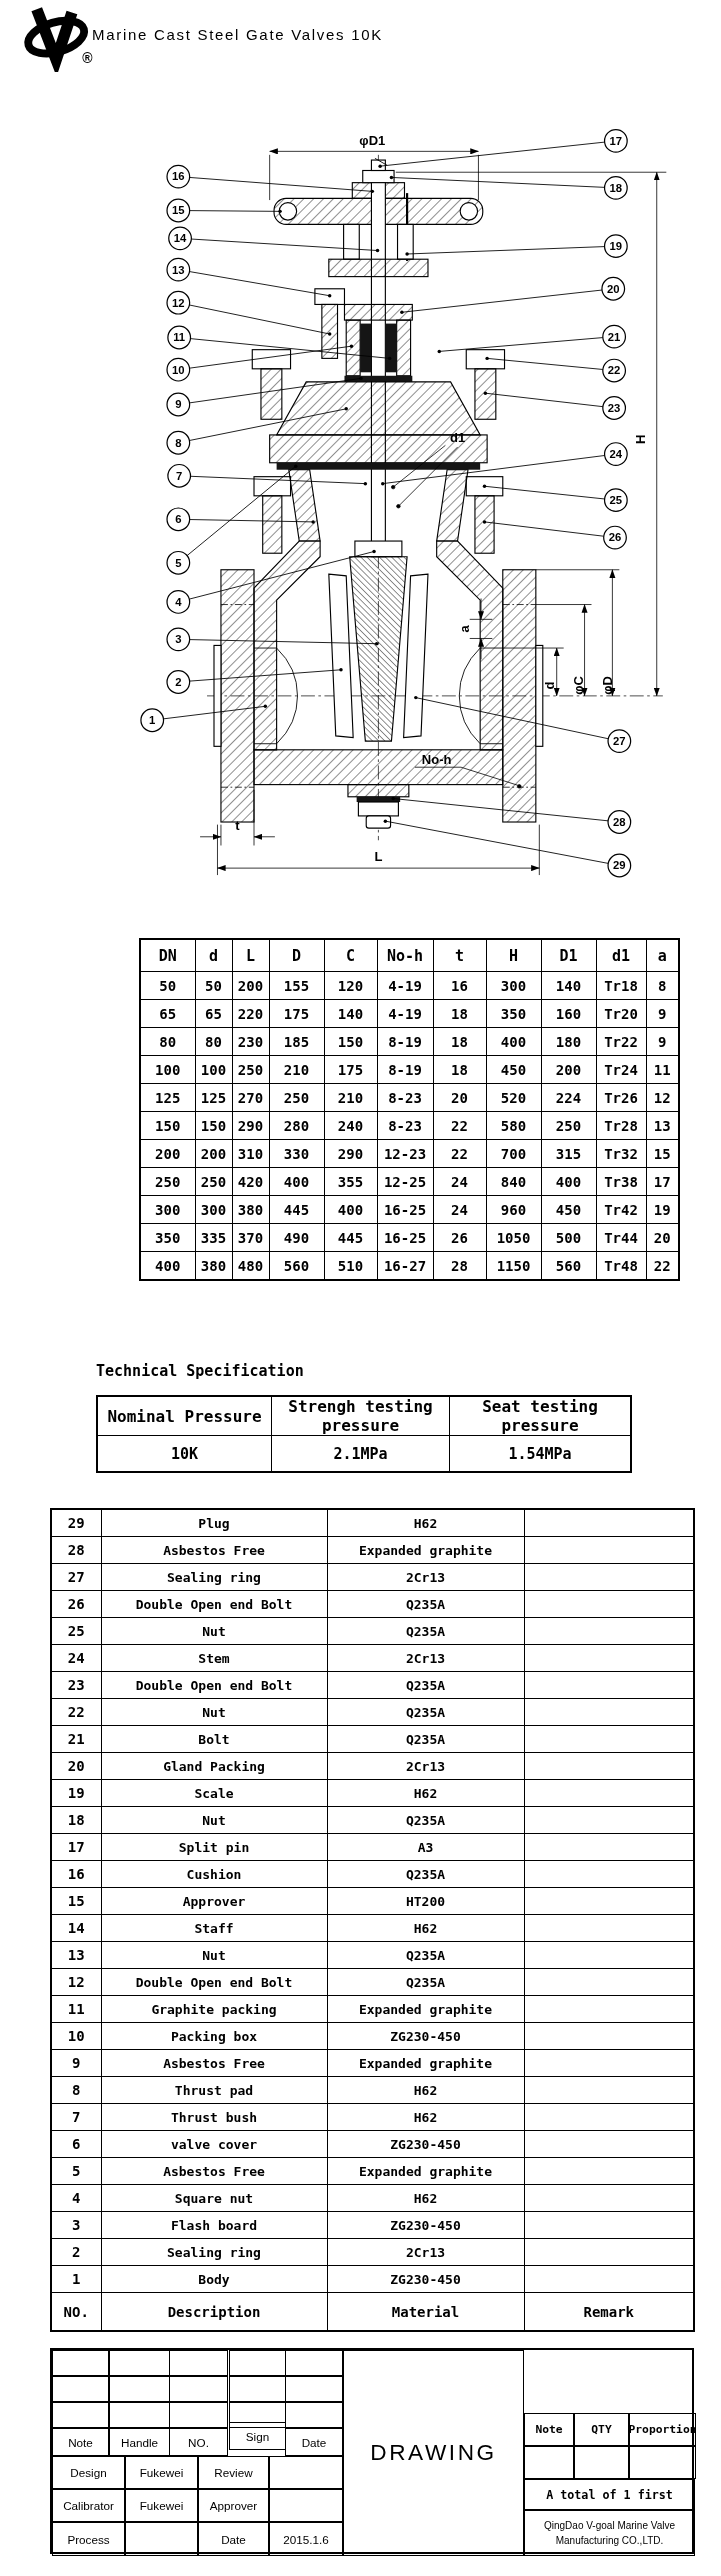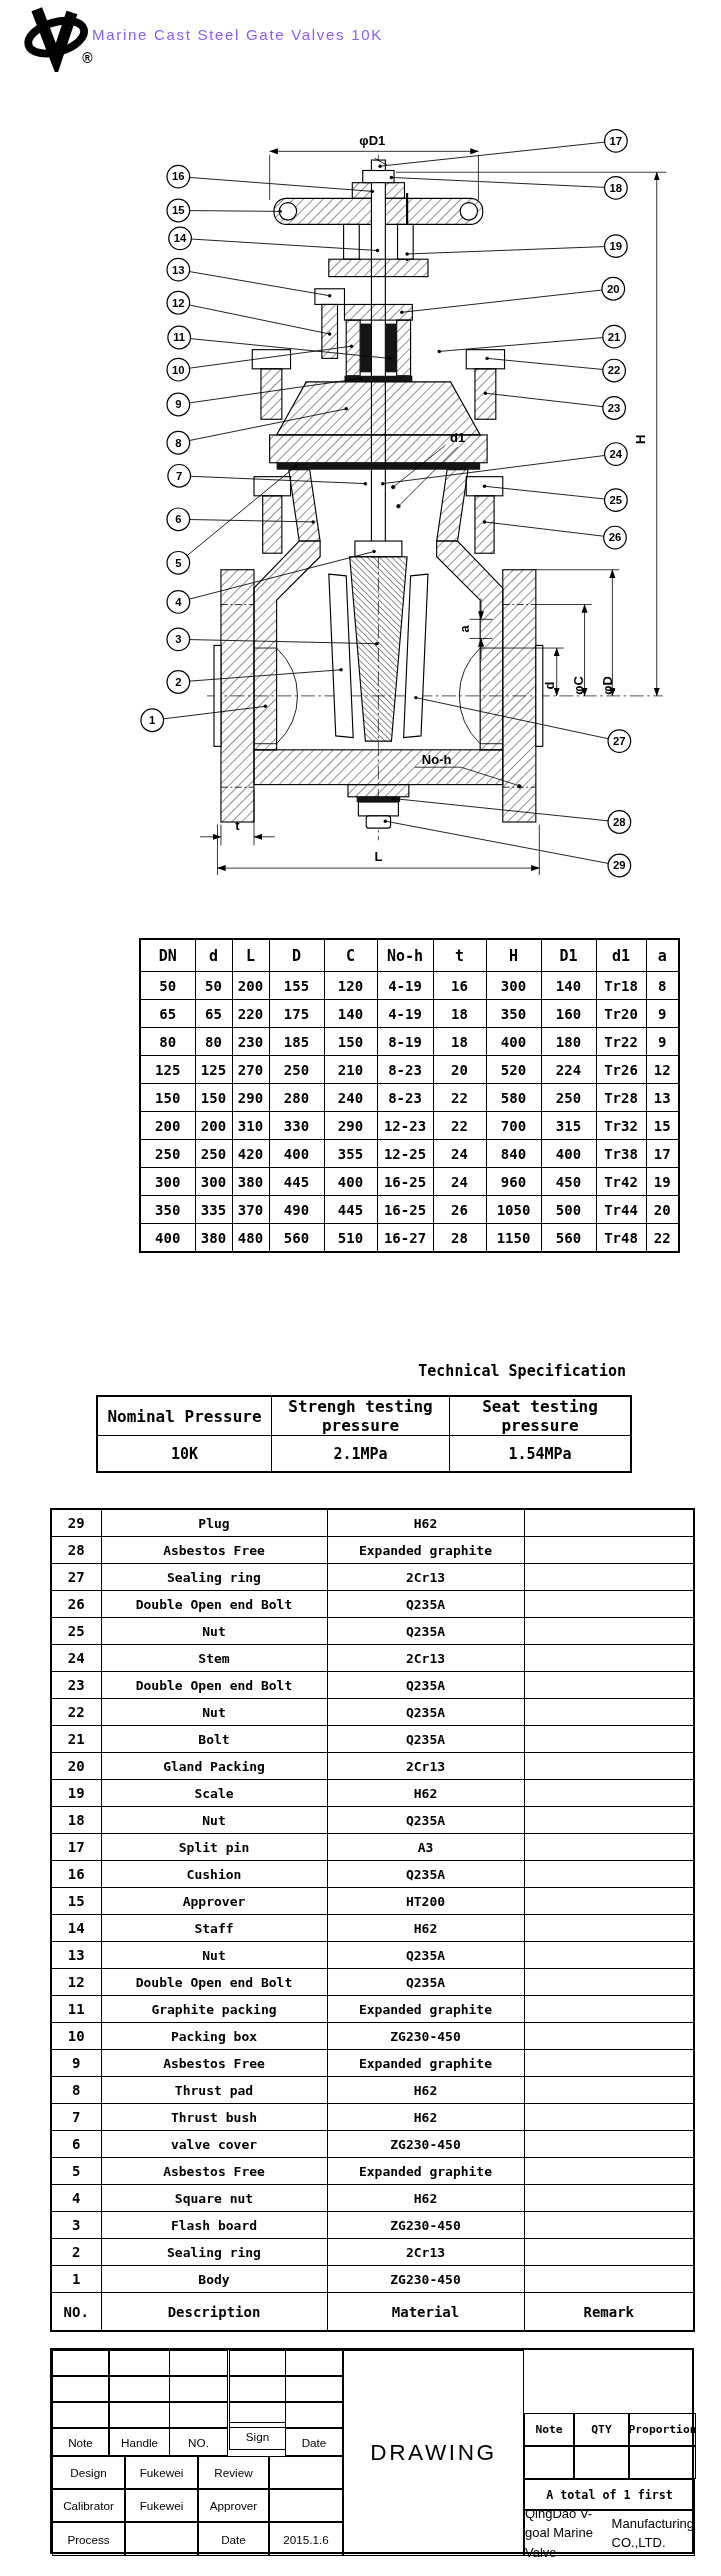--- a/index.html
+++ b/index.html
@@ -1,51 +1,51 @@
 <!DOCTYPE html>
 <html style="font-size:14px"><head>
 <meta charset="utf-8">
 <style>
   html,body{margin:0;padding:0;background:#fff}
   .page{position:relative;width:722px;height:2576px;background:#fff;color:#000;
         font-family:"Liberation Sans",sans-serif;overflow:hidden}
   .cad{font-family:"Liberation Sans",sans-serif;font-weight:400}
   .bm{font-family:"DejaVu Sans Mono",monospace;font-weight:bold}
   
-  .hdr-title{position:absolute;left:92px;top:26px;font-size:15px;letter-spacing:1.7px;color:#8b5cf6}
+  .hdr-title{position:absolute;left:92px;top:26px;font-size:15px;letter-spacing:1.7px;color:#000000}
   
   #valve-svg{position:absolute;left:0;top:0}
   #valve-svg text{font-family:"Liberation Sans",sans-serif}
   .dimlab{font-size:15px;font-weight:600}
   .co-num{font-size:13px;font-weight:700}
   
   table{border-collapse:collapse;table-layout:fixed;background:#fff}
   td,th{border:1.4px solid #000;text-align:center;vertical-align:middle;padding:0;overflow:hidden;
         font-family:"DejaVu Sans Mono",monospace;font-weight:bold;color:#000}
   .dim-table{position:absolute;left:139px;top:938px;width:537px;border:2.1px solid #000}
   .dim-table th{height:31px;font-size:15px}
   .dim-table td{height:27px;font-size:14px}
-  .spec-title{position:absolute;left:96px;top:1362px;width:530px;text-align:right;
+  .spec-title{position:absolute;left:96px;top:1362px;width:530px;text-align:left;
               font-size:15px}
   .spec-table{position:absolute;left:96px;top:1395px;width:530px;border:2.1px solid #000}
   .spec-table th{height:31px;font-size:16px}
   .spec-table td{height:35px;font-size:15px}
   .parts-table{position:absolute;left:50px;top:1508px;width:644px;border:2.3px solid #000}
   .parts-table td{height:26px;font-size:13px}
   .parts-table td.no-cell{font-size:14px}
   .parts-table tr.pl-head td{height:37px;font-size:14px}
   
   .tblock{position:absolute;left:50px;top:2348px;width:644px;height:206px;
           box-sizing:border-box;border:2.3px solid #000;background:#fff}
   .c{position:absolute;box-sizing:border-box;border:0.9px solid #000;display:flex;
      align-items:center;justify-content:center;font-size:11.7px}
   .c.bold{font-weight:700;font-family:"DejaVu Sans Mono",monospace}
   .drawing-cell{position:absolute;box-sizing:border-box;border:0.9px solid #000;display:flex;
      align-items:center;justify-content:center;font-size:22.6px;letter-spacing:2.6px}
-  .company{flex-direction:row;line-height:1.5;font-size:13px}
+  .company{flex-direction:column;line-height:1.5;font-size:10px}
 </style>
 </head>
 <body>
 
 <div class="page">
 
   <svg width="83" height="68" style="position:absolute;left:15.7px;top:3.5px" viewBox="0 0 95 78">
     <g>
       <ellipse cx="46" cy="38" rx="33" ry="17" transform="rotate(-16 46 38)" fill="none" stroke="#000" stroke-width="9"></ellipse>
       <path d="M26,12 L46,64 L62,16" fill="none" stroke="#000" stroke-width="13" stroke-linecap="square"></path>
@@ -436,20 +436,33 @@
           <td>80</td>
           <td>230</td>
           <td>185</td>
           <td>150</td>
           <td>8-19</td>
           <td>18</td>
           <td>400</td>
           <td>180</td>
           <td>Tr22</td>
           <td>9</td>
+        </tr>
+        <tr>
+          <td>100</td>
+          <td>100</td>
+          <td>250</td>
+          <td>210</td>
+          <td>175</td>
+          <td>8-19</td>
+          <td>18</td>
+          <td>450</td>
+          <td>200</td>
+          <td>Tr24</td>
+          <td>11</td>
         </tr>
         <tr>
           <td>125</td>
           <td>125</td>
           <td>270</td>
           <td>250</td>
           <td>210</td>
           <td>8-23</td>
           <td>20</td>
           <td>520</td>

